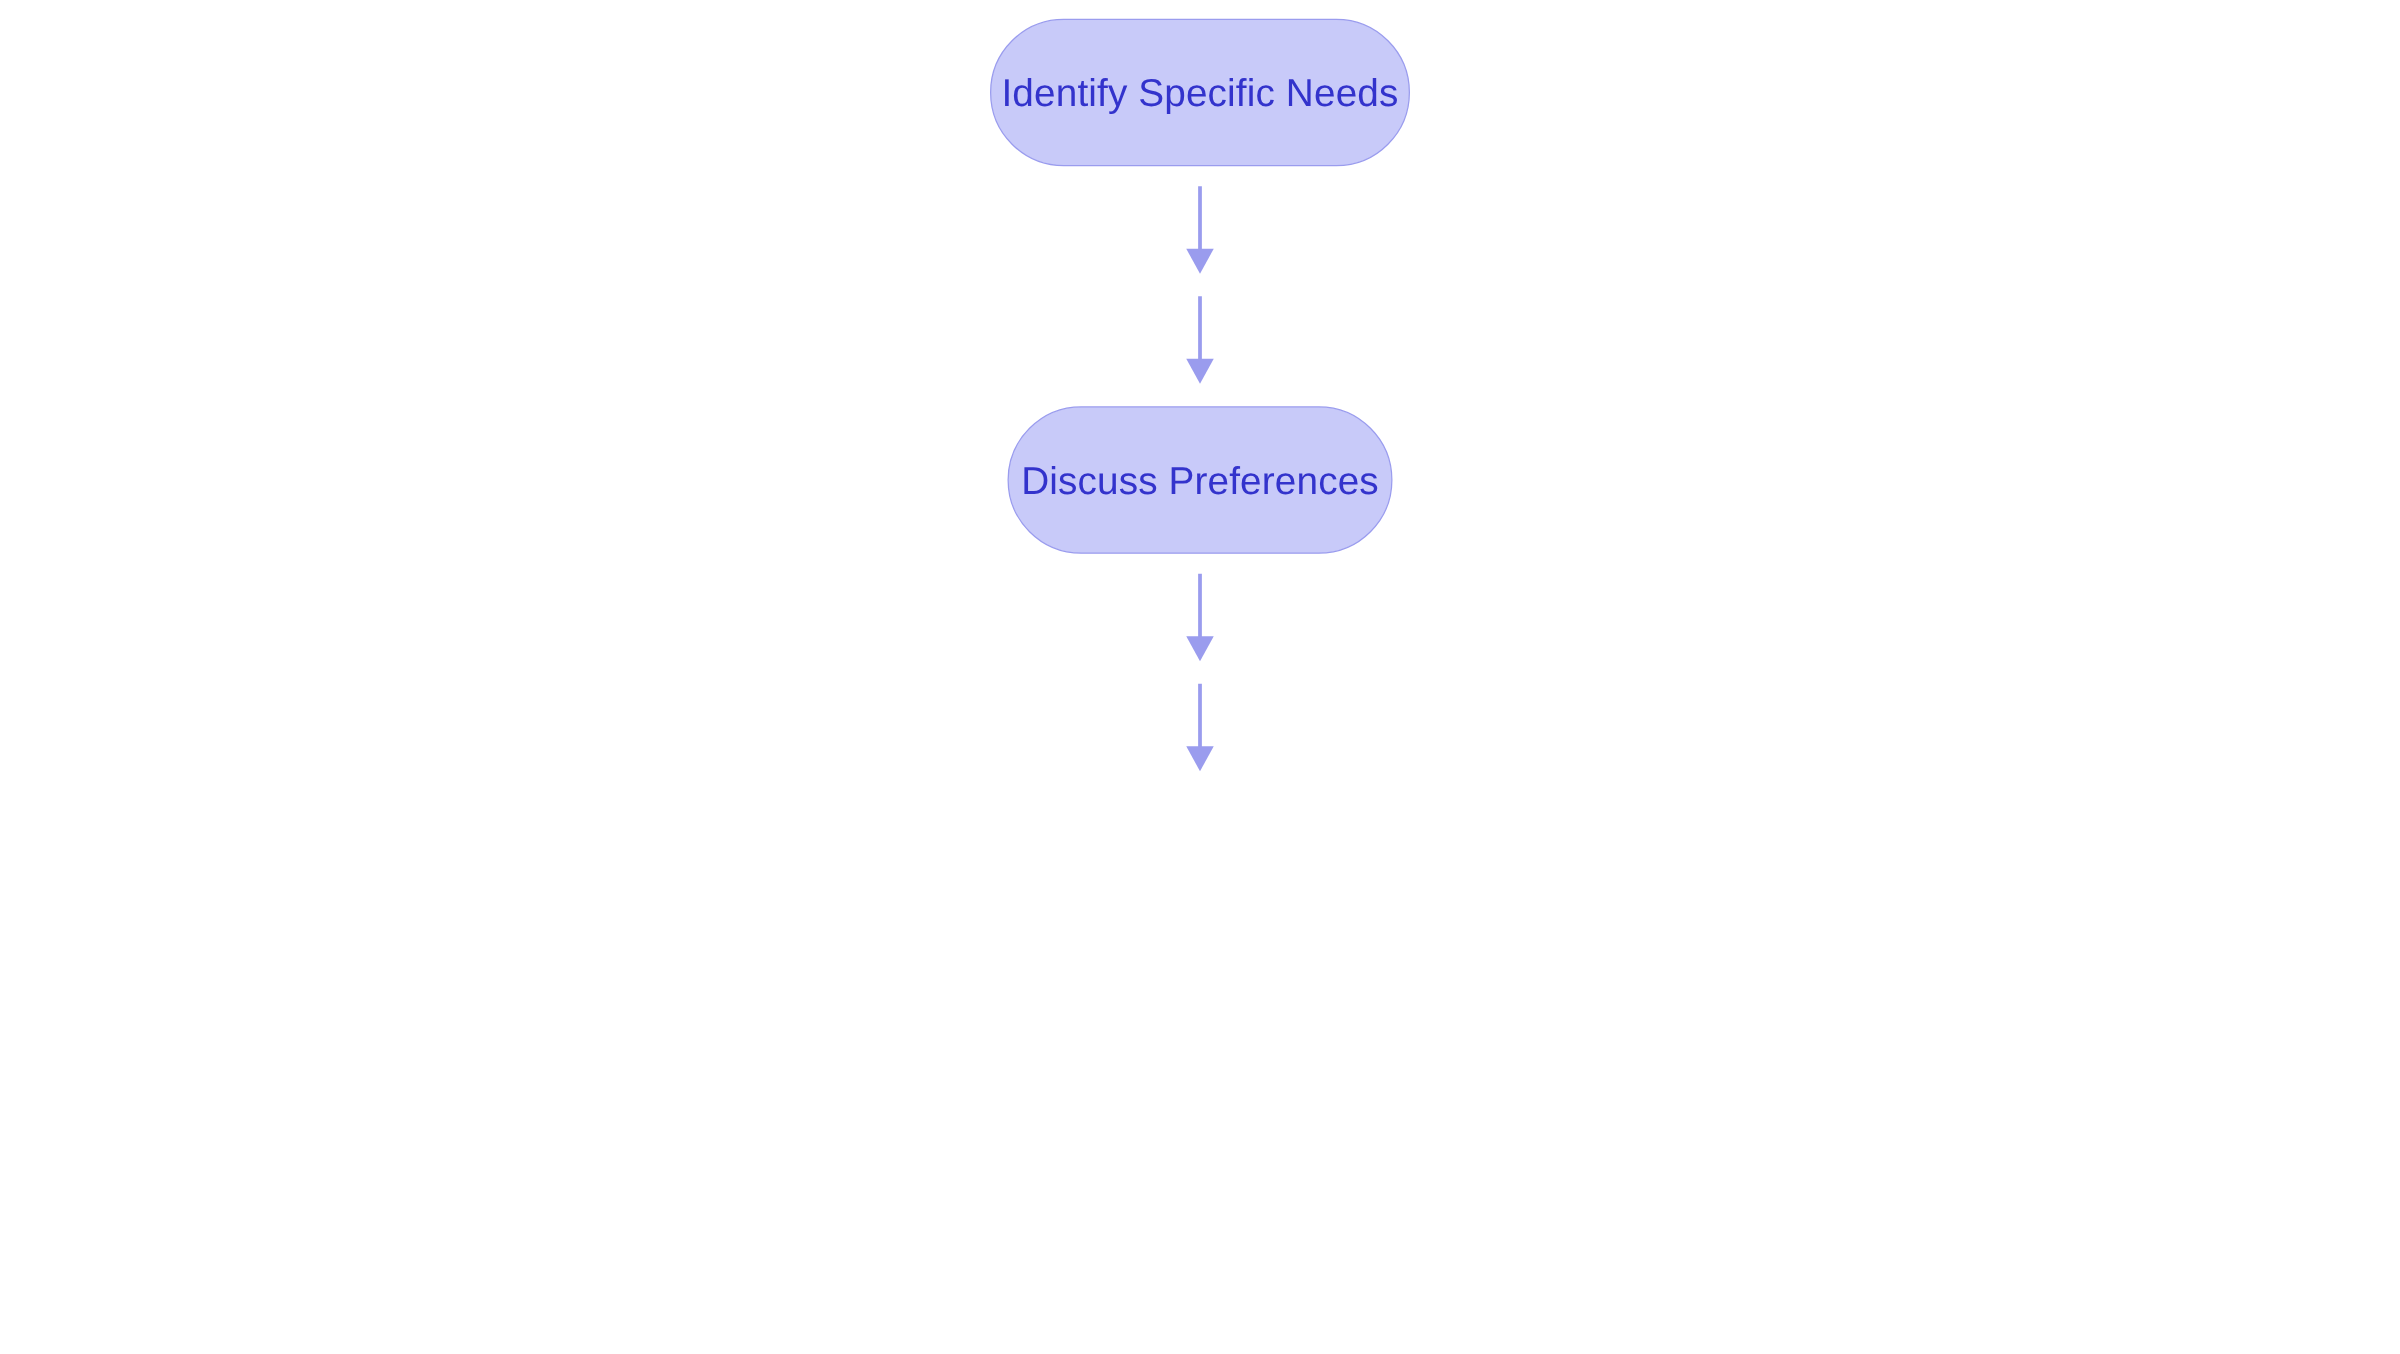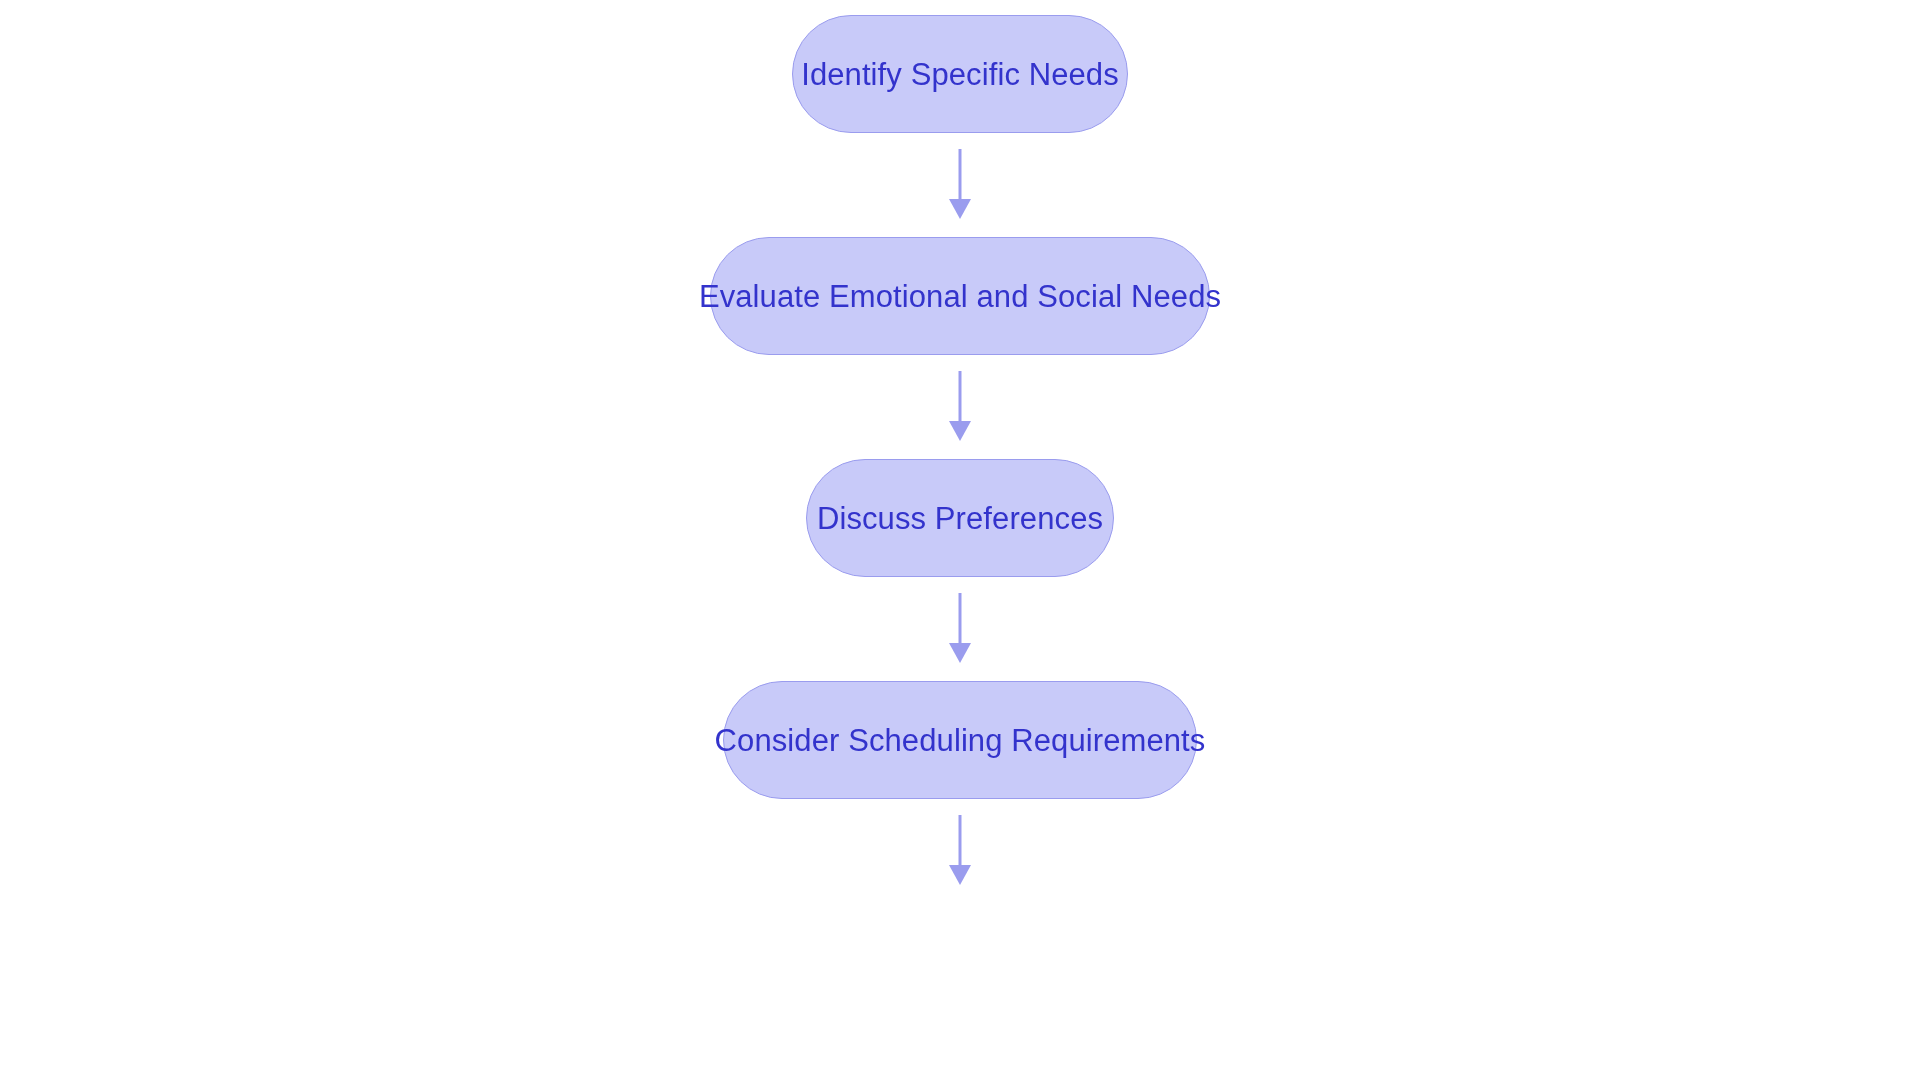--- a/index.html
+++ b/index.html
@@ -91,45 +91,39 @@
       <span class="flow-node-label">Identify Specific Needs</span>
     </div>
 
     <div class="flow-connector">
       <svg viewBox="0 0 34 72" xmlns="http://www.w3.org/2000/svg" aria-hidden="true">
         <line x1="17" y1="0" x2="17" y2="54" stroke="#9a9cee" stroke-width="3"></line>
         <polygon points="6,50 28,50 17,70" fill="#9a9cee"></polygon>
       </svg>
     </div>
 
-    <div class="flow-node node-w2">
-      <span class="flow-node-label">Evaluate Emotional and Social Needs</span>
-    </div>
 
     <div class="flow-connector">
       <svg viewBox="0 0 34 72" xmlns="http://www.w3.org/2000/svg" aria-hidden="true">
         <line x1="17" y1="0" x2="17" y2="54" stroke="#9a9cee" stroke-width="3"></line>
         <polygon points="6,50 28,50 17,70" fill="#9a9cee"></polygon>
       </svg>
     </div>
 
     <div class="flow-node node-w3">
       <span class="flow-node-label">Discuss Preferences</span>
     </div>
 
     <div class="flow-connector">
       <svg viewBox="0 0 34 72" xmlns="http://www.w3.org/2000/svg" aria-hidden="true">
         <line x1="17" y1="0" x2="17" y2="54" stroke="#9a9cee" stroke-width="3"></line>
         <polygon points="6,50 28,50 17,70" fill="#9a9cee"></polygon>
       </svg>
     </div>
 
-    <div class="flow-node node-w4">
-      <span class="flow-node-label">Consider Scheduling Requirements</span>
-    </div>
 
     <div class="flow-connector">
       <svg viewBox="0 0 34 72" xmlns="http://www.w3.org/2000/svg" aria-hidden="true">
         <line x1="17" y1="0" x2="17" y2="54" stroke="#9a9cee" stroke-width="3"></line>
         <polygon points="6,50 28,50 17,70" fill="#9a9cee"></polygon>
       </svg>
     </div>
 
 
   </div>

